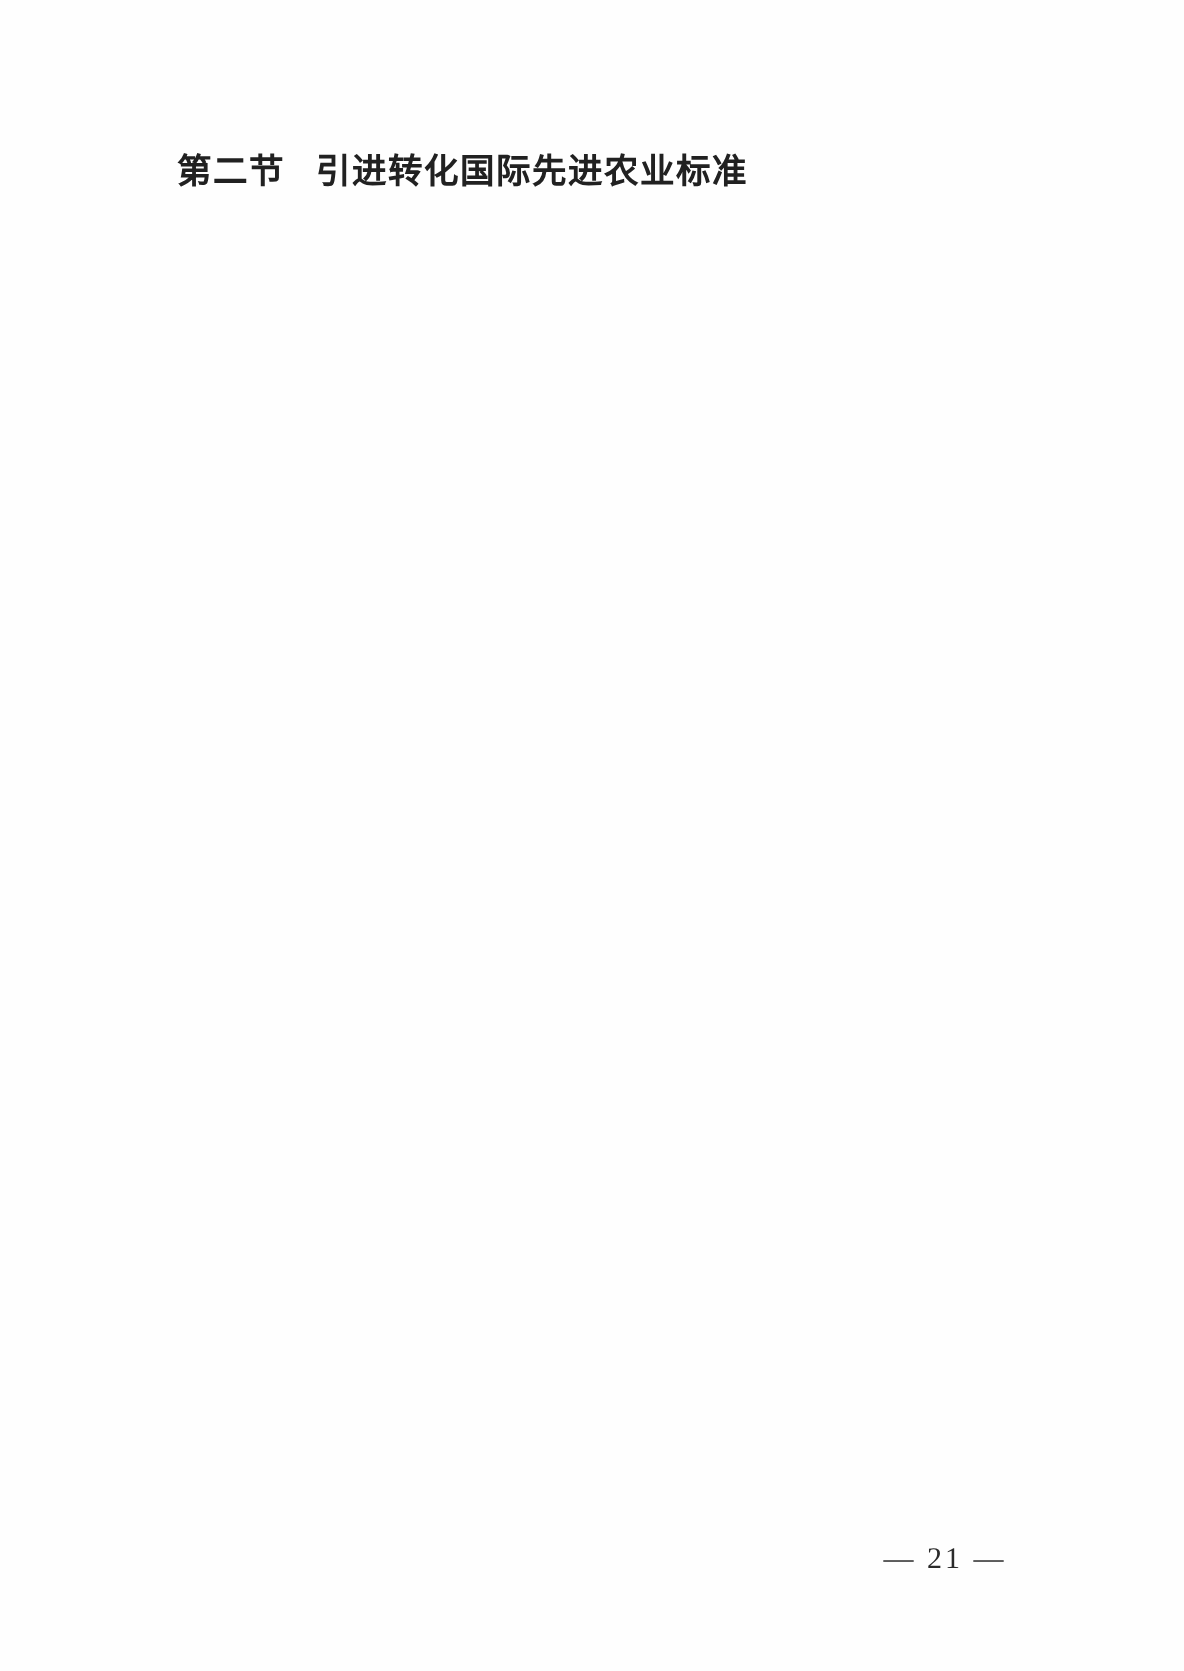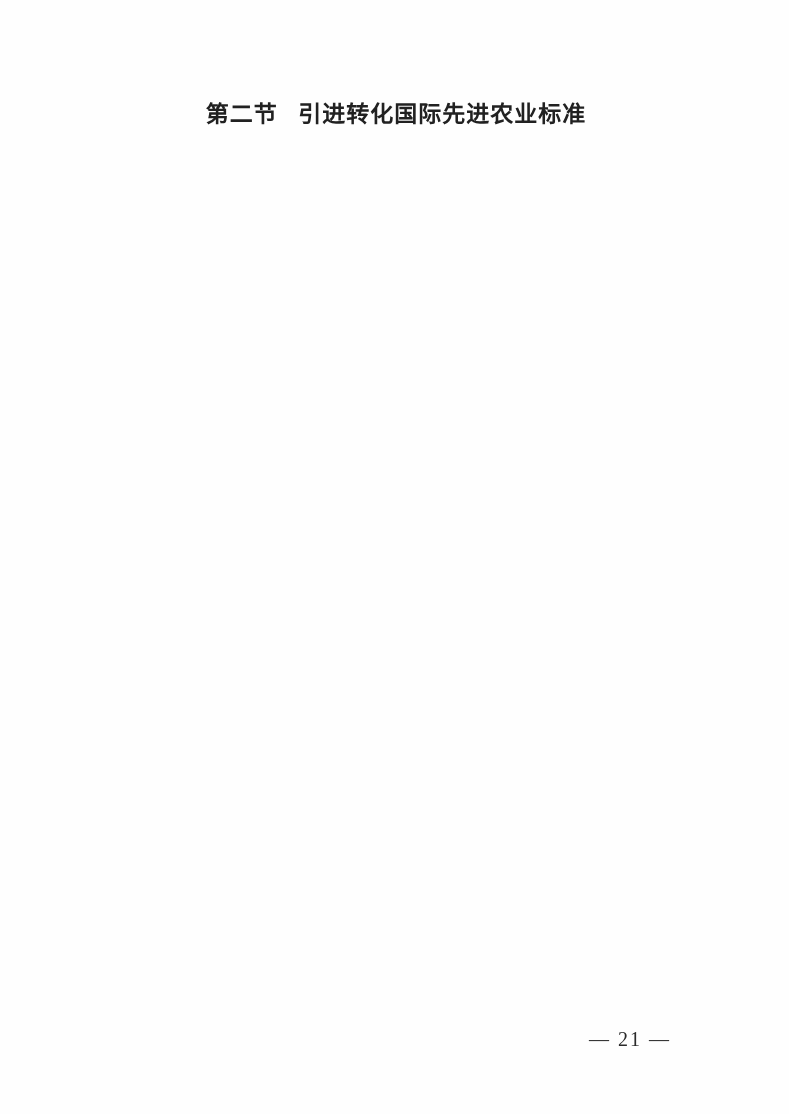--- a/index.html
+++ b/index.html
@@ -32,21 +32,20 @@
     word-break: break-all;
   }
   .para.indent {
     text-indent: 2em;
   }
   .section-heading {
     margin: 0;
     font-size: 23px;
     line-height: 40px;
     font-weight: bold;
-    text-align: center;
     letter-spacing: 1px;
     white-space: nowrap;
   }
   .section-heading .section-label {
     margin-right: 0.9em;
   }
   .footer {
     position: absolute;
     right: 118px;
     bottom: 62px;

